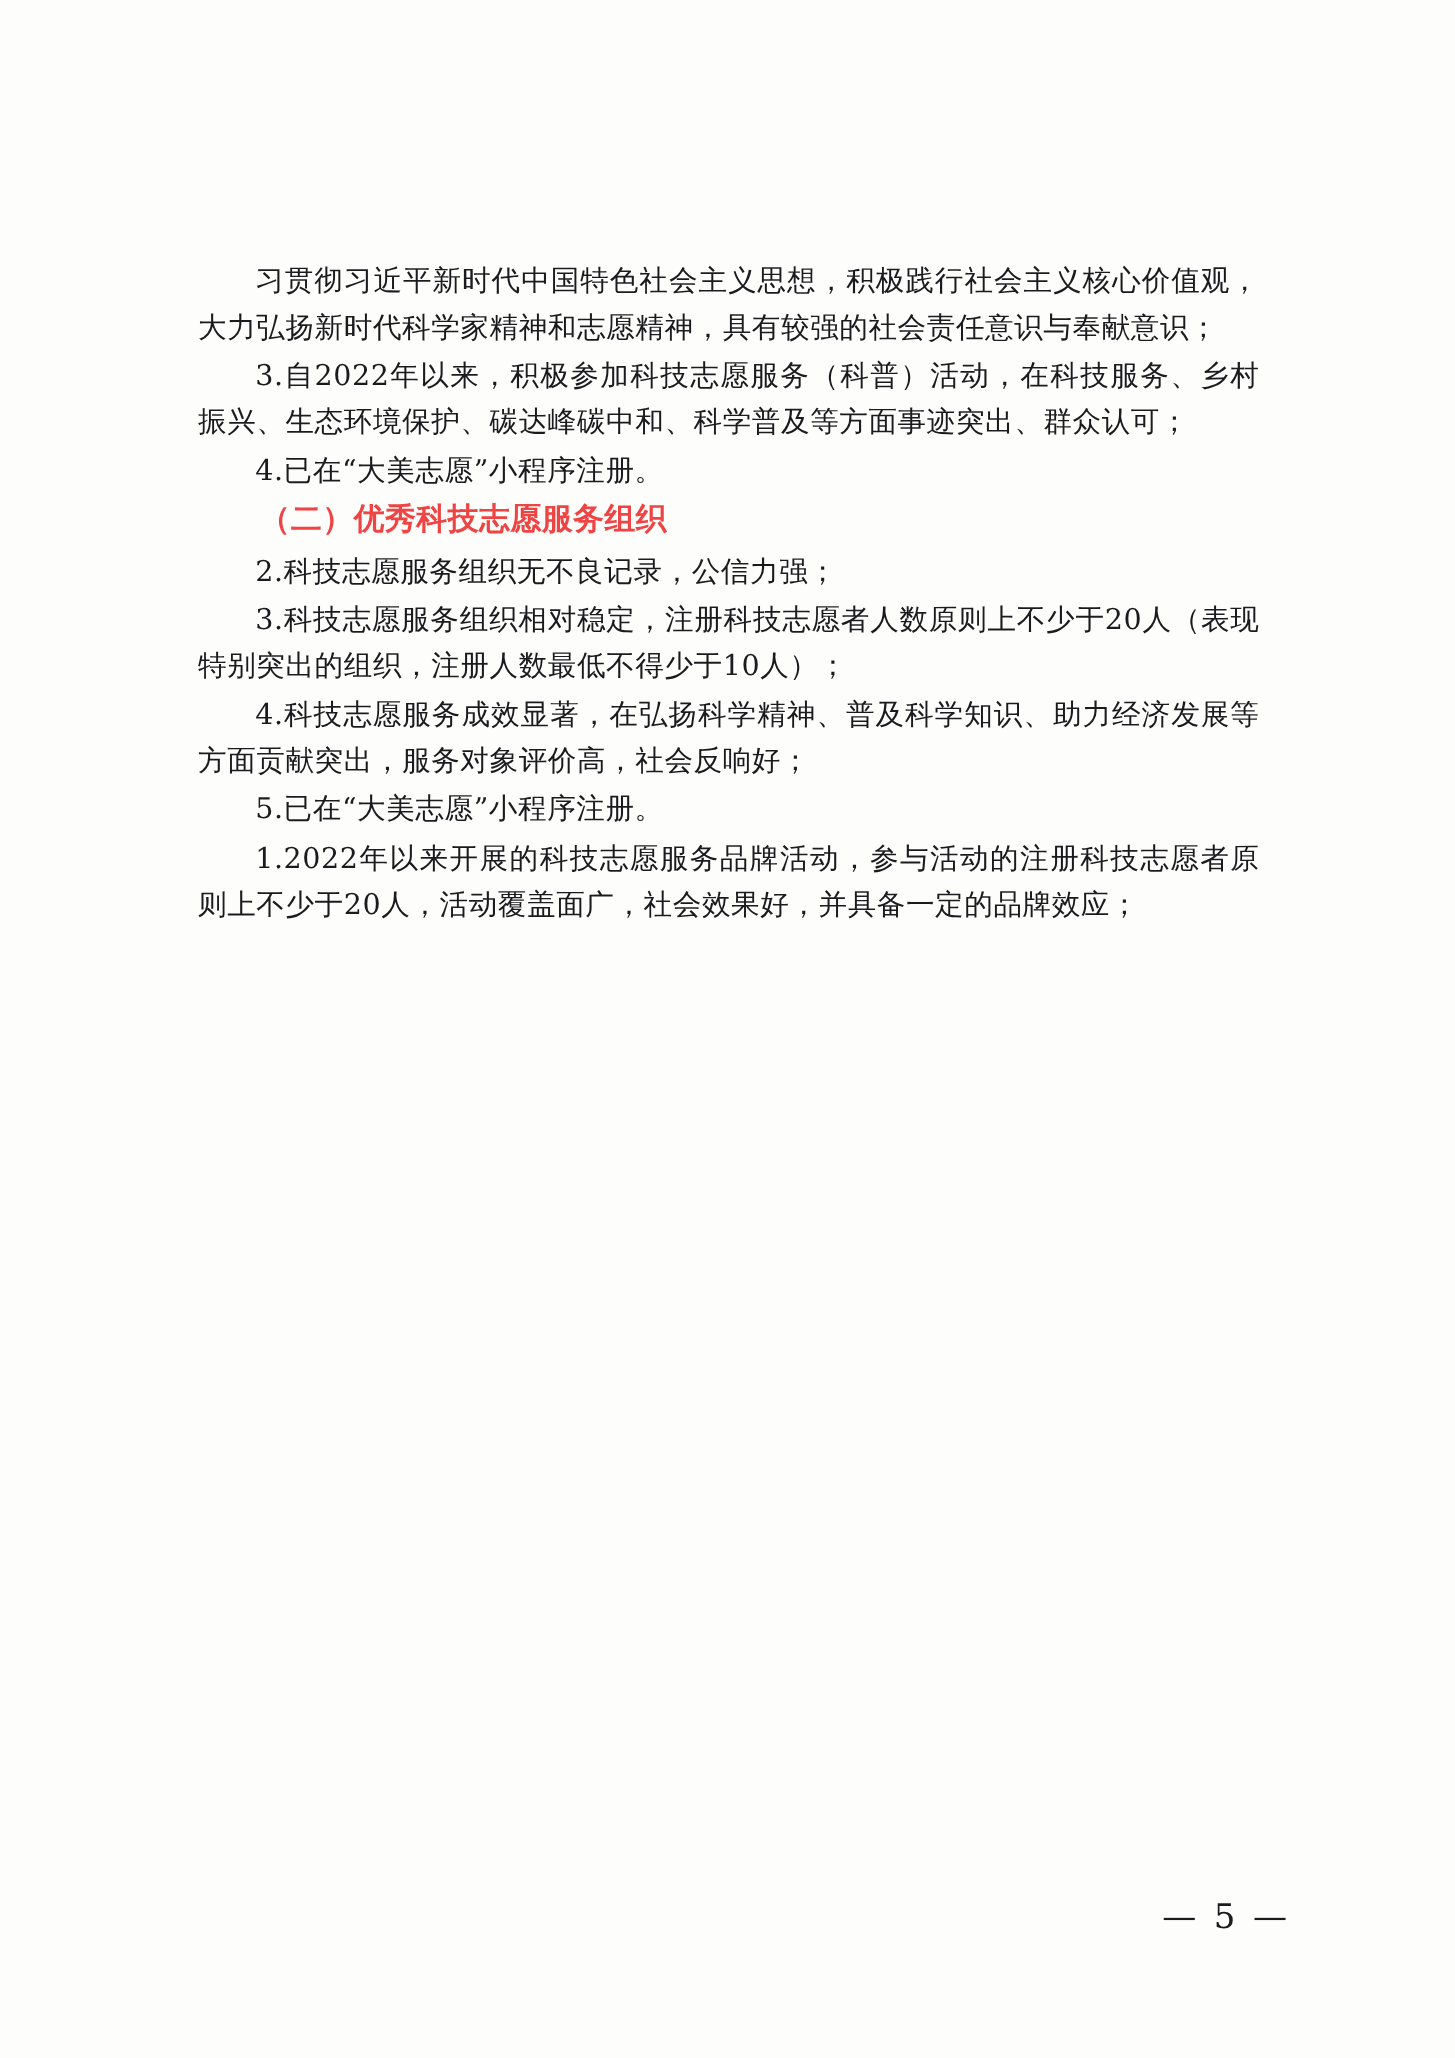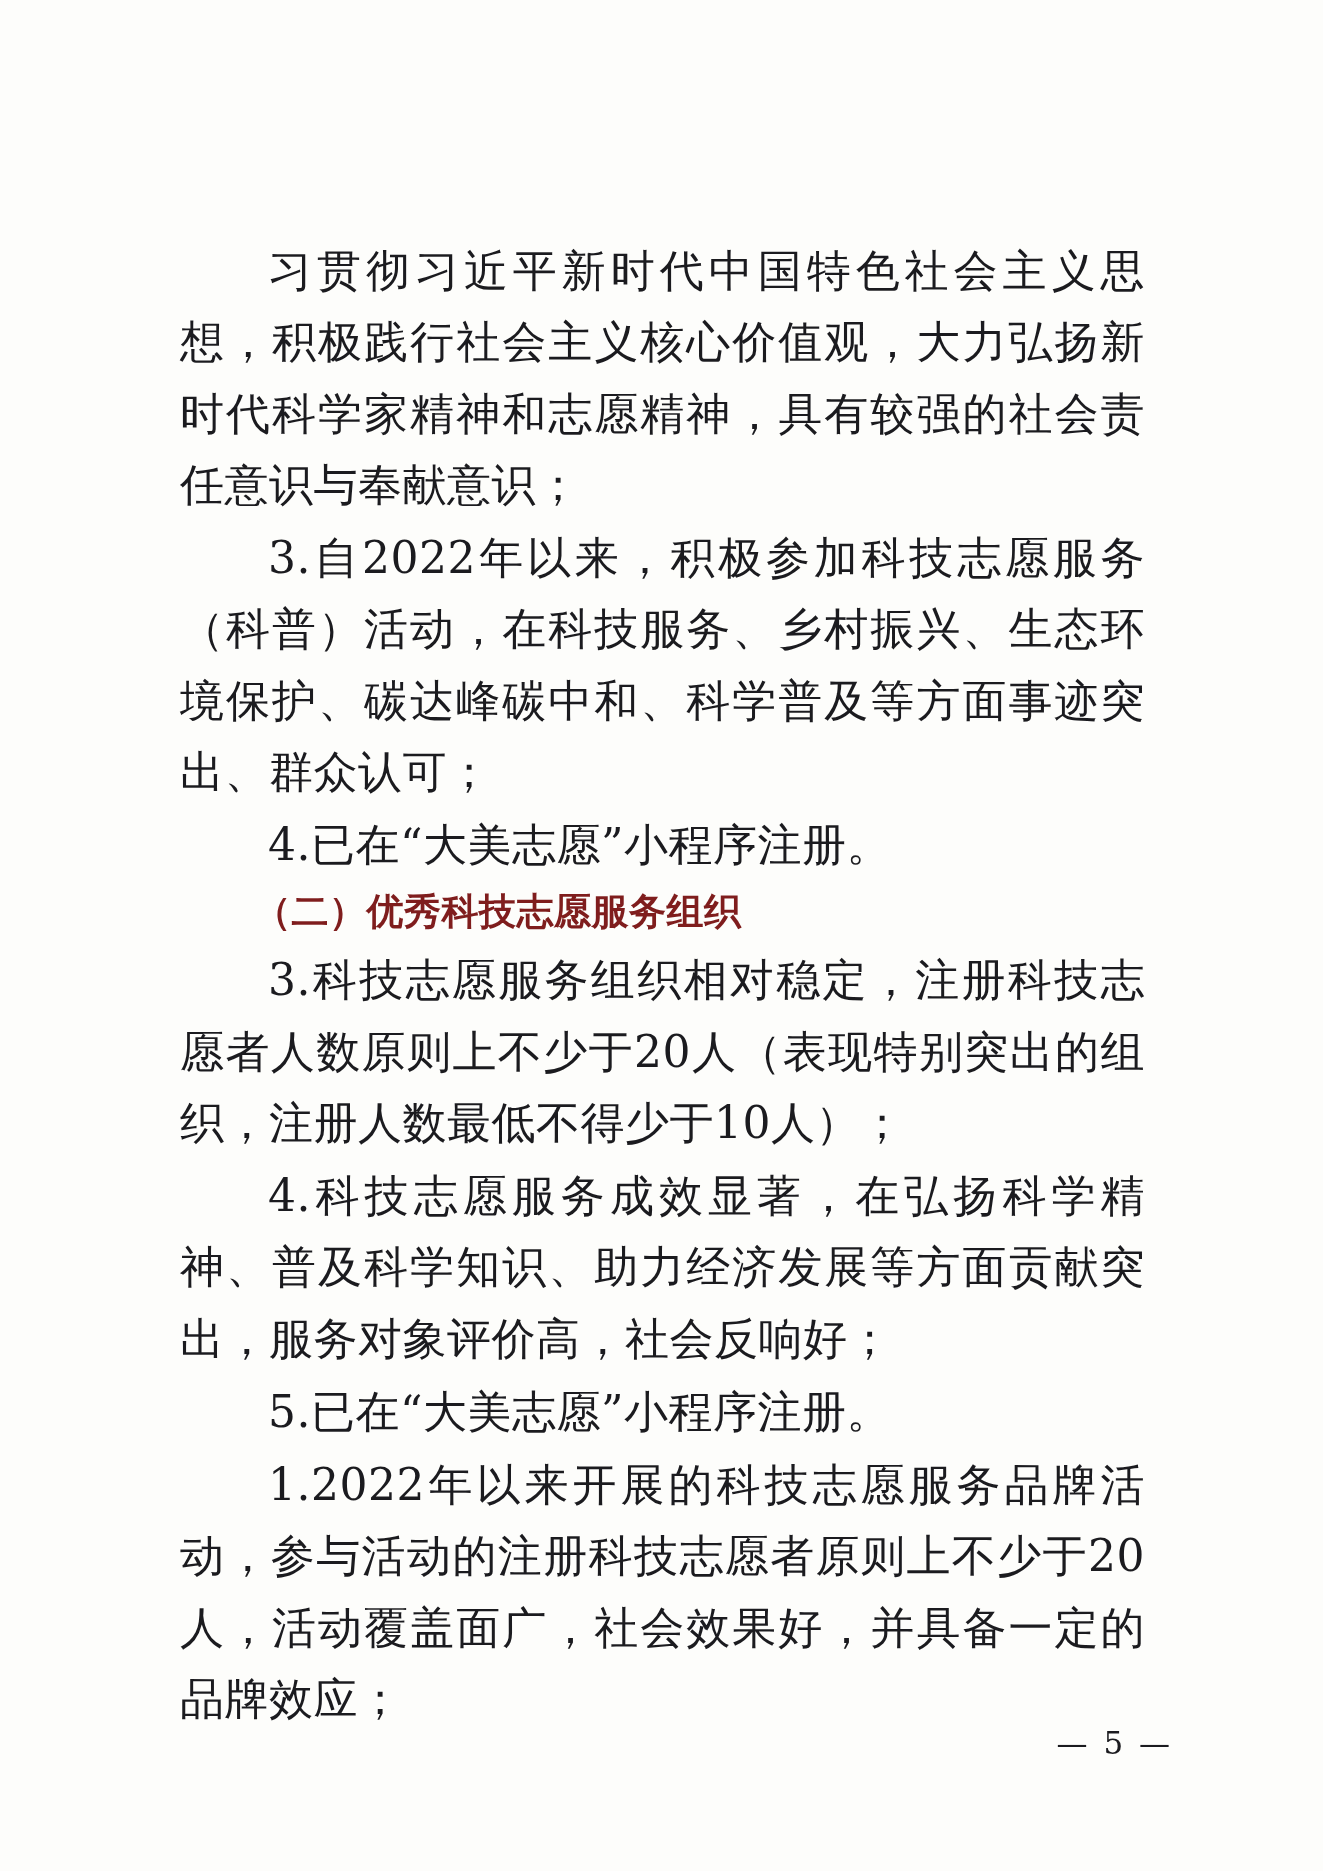--- a/index.html
+++ b/index.html
@@ -15,38 +15,39 @@
     overflow: hidden;
     font-family: "DejaVu Serif", serif;
   }
   .content {
     position: absolute;
     left: 180px;
     top: 235px;
     width: 965px;
   }
   .para {
-    font-size: 44px;
+    font-size: 26px;
     line-height: 1.62;
     color: #1b1b1f;
     text-align: justify;
     text-justify: inter-ideograph;
     letter-spacing: 0.5px;
     margin: 0 0 2px 0;
     text-indent: 2em;
     font-weight: 500;
   }
   .heading {
-    font-size: 37px;
+    font-size: 28px;
     line-height: 1.62;
-    color: #7f1d1d;
+    color: #ef4444;
     text-indent: 2em;
     margin: 0 0 2px 0;
     font-weight: 700;
     letter-spacing: 0.5px;
+    font-family: Liberation Mono, monospace;
   }
   .page-number {
     position: absolute;
     left: 0;
     right: 150px;
     bottom: 110px;
     text-align: right;
     font-size: 31px;
     color: #1b1b1f;
     font-family: "DejaVu Serif", serif;
@@ -57,20 +58,21 @@
 </head>
 <body>
 
 <div class="page">
 
   <div class="content">
     <p class="para">习贯彻习近平新时代中国特色社会主义思想，积极践行社会主义核心价值观，大力弘扬新时代科学家精神和志愿精神，具有较强的社会责任意识与奉献意识；</p>
     <p class="para">3.自2022年以来，积极参加科技志愿服务（科普）活动，在科技服务、乡村振兴、生态环境保护、碳达峰碳中和、科学普及等方面事迹突出、群众认可；</p>
     <p class="para">4.已在“大美志愿”小程序注册。</p>
     <p class="heading">（二）优秀科技志愿服务组织</p>
+    <p class="para">2.科技志愿服务组织无不良记录，公信力强；</p>
     <p class="para">3.科技志愿服务组织相对稳定，注册科技志愿者人数原则上不少于20人（表现特别突出的组织，注册人数最低不得少于10人）；</p>
     <p class="para">4.科技志愿服务成效显著，在弘扬科学精神、普及科学知识、助力经济发展等方面贡献突出，服务对象评价高，社会反响好；</p>
     <p class="para">5.已在“大美志愿”小程序注册。</p>
     <p class="para">1.2022年以来开展的科技志愿服务品牌活动，参与活动的注册科技志愿者原则上不少于20人，活动覆盖面广，社会效果好，并具备一定的品牌效应；</p>
   </div>
 
   <div class="page-number">
     <span class="pn-inner">— 5 —</span>
   </div>
 

